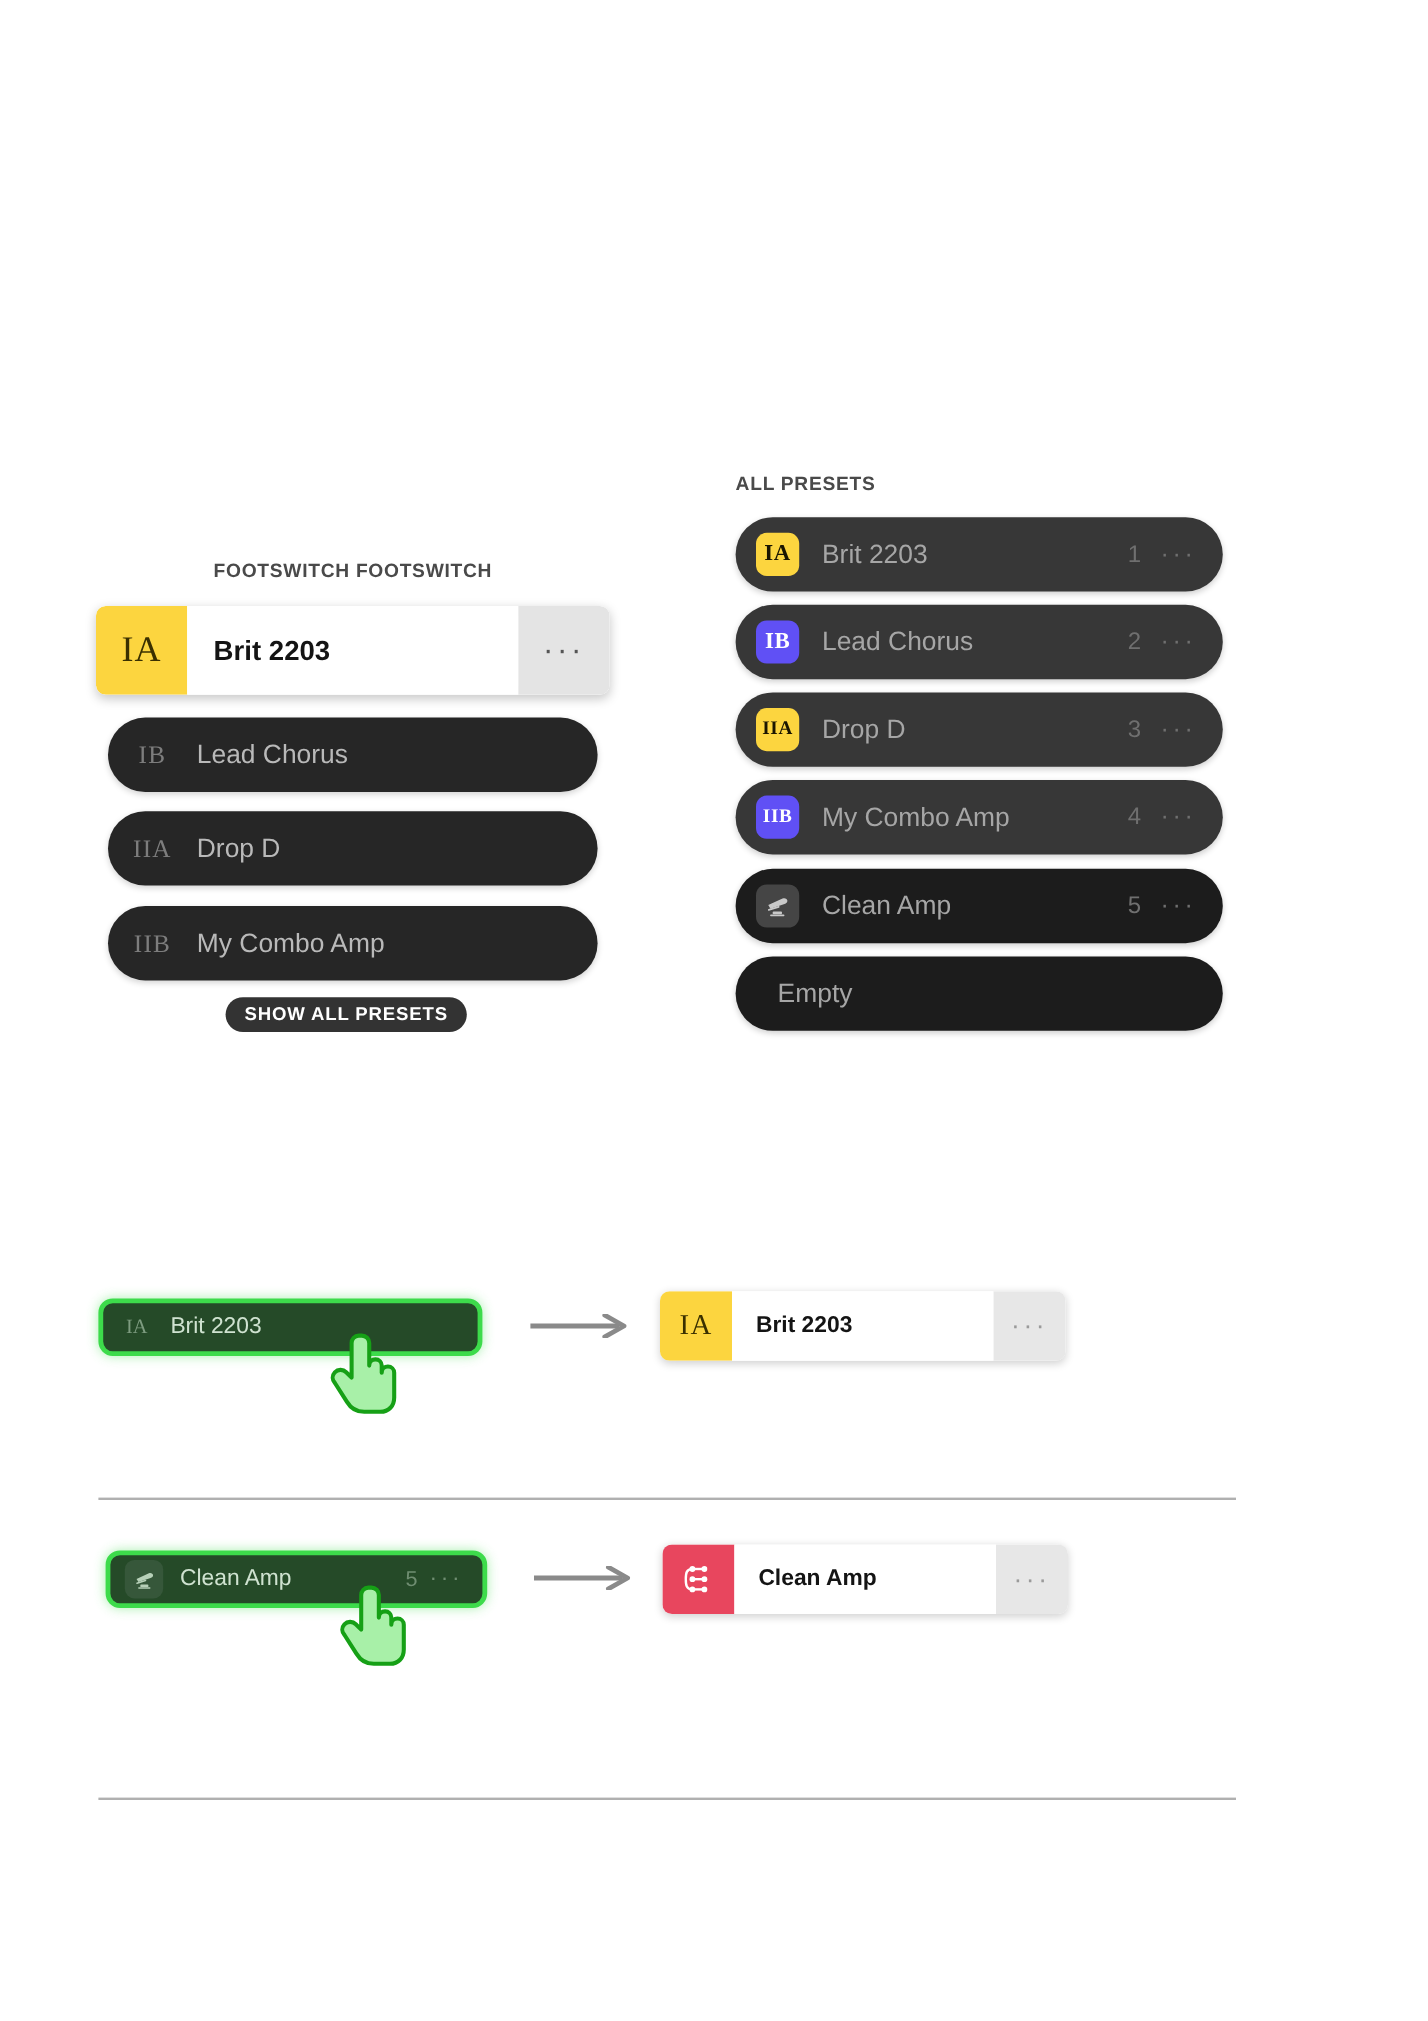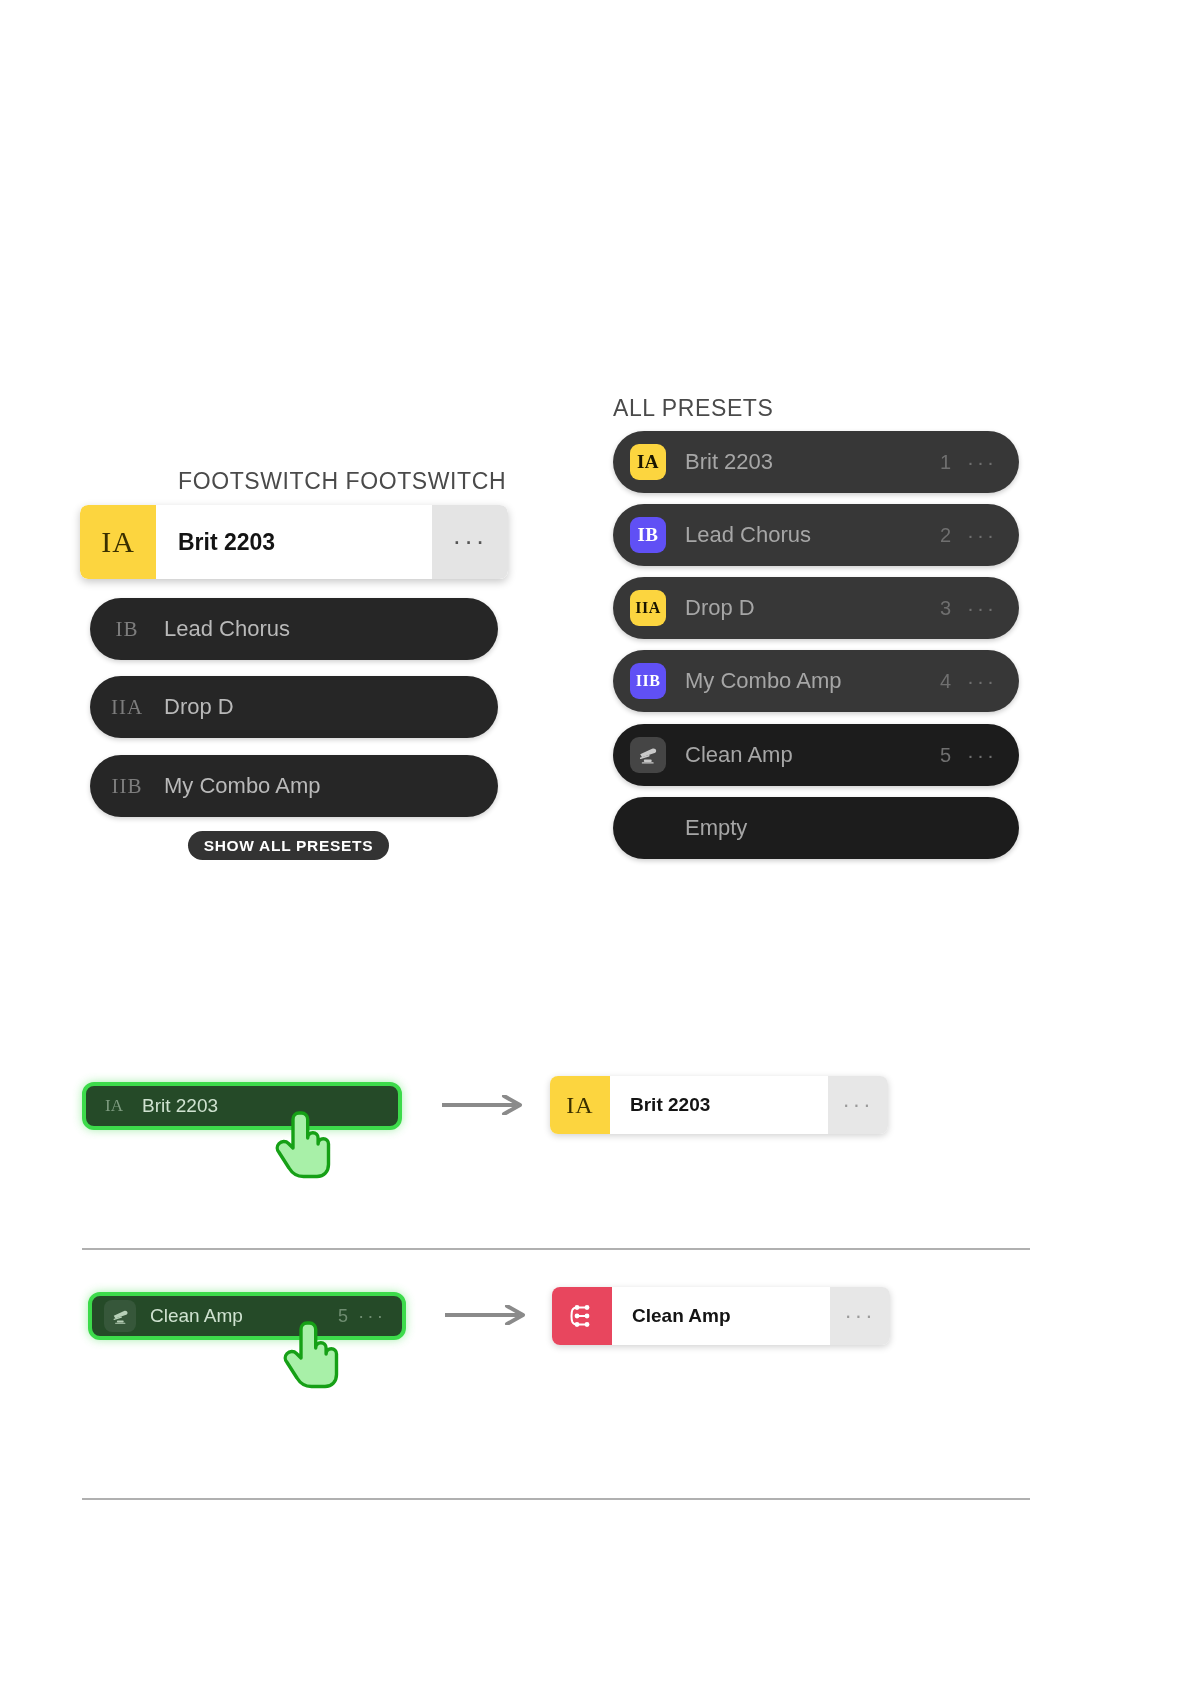--- a/index.html
+++ b/index.html
@@ -12,24 +12,24 @@
     height: 1684px;
     position: relative;
     font-family: "Liberation Sans", sans-serif;
     -webkit-font-smoothing: antialiased;
     overflow: hidden;
   }
 
   
   .section-label {
     position: absolute;
-    font-size: 23px;
+    font-size: 16px;
     letter-spacing: 0.6px;
     color: #4a4a4a;
-    font-weight: 400;
+    font-weight: 700;
   }
 
   
   #footswitch-panel { position: absolute; left: 80px; top: 460px; width: 440px; height: 420px; }
 
   #fs-title { left: 178px; top: 468px; }
 
   .fs-row {
     position: absolute;
     left: 10px;
@@ -159,21 +159,21 @@
   .ap-badge.purple { background: #6050f5; color: #ffffff; }
   .ap-badge.icon   { background: #454545; }
   .ap-badge.small  { font-size: 16px; }
 
   .ap-name {
     margin-left: 19px;
     color: #a6a6a6;
     font-size: 22px;
     flex: 1 1 auto;
   }
-  .ap-name.indent { margin-left: 72px; }
+  .ap-name.indent { margin-left: 35px; }
   .ap-num {
     color: #6f6f6f;
     font-size: 20px;
     margin-right: 16px;
   }
   .ap-dots {
     color: #6f6f6f;
     font-size: 21px;
     letter-spacing: 3px;
     margin-right: 22px;

